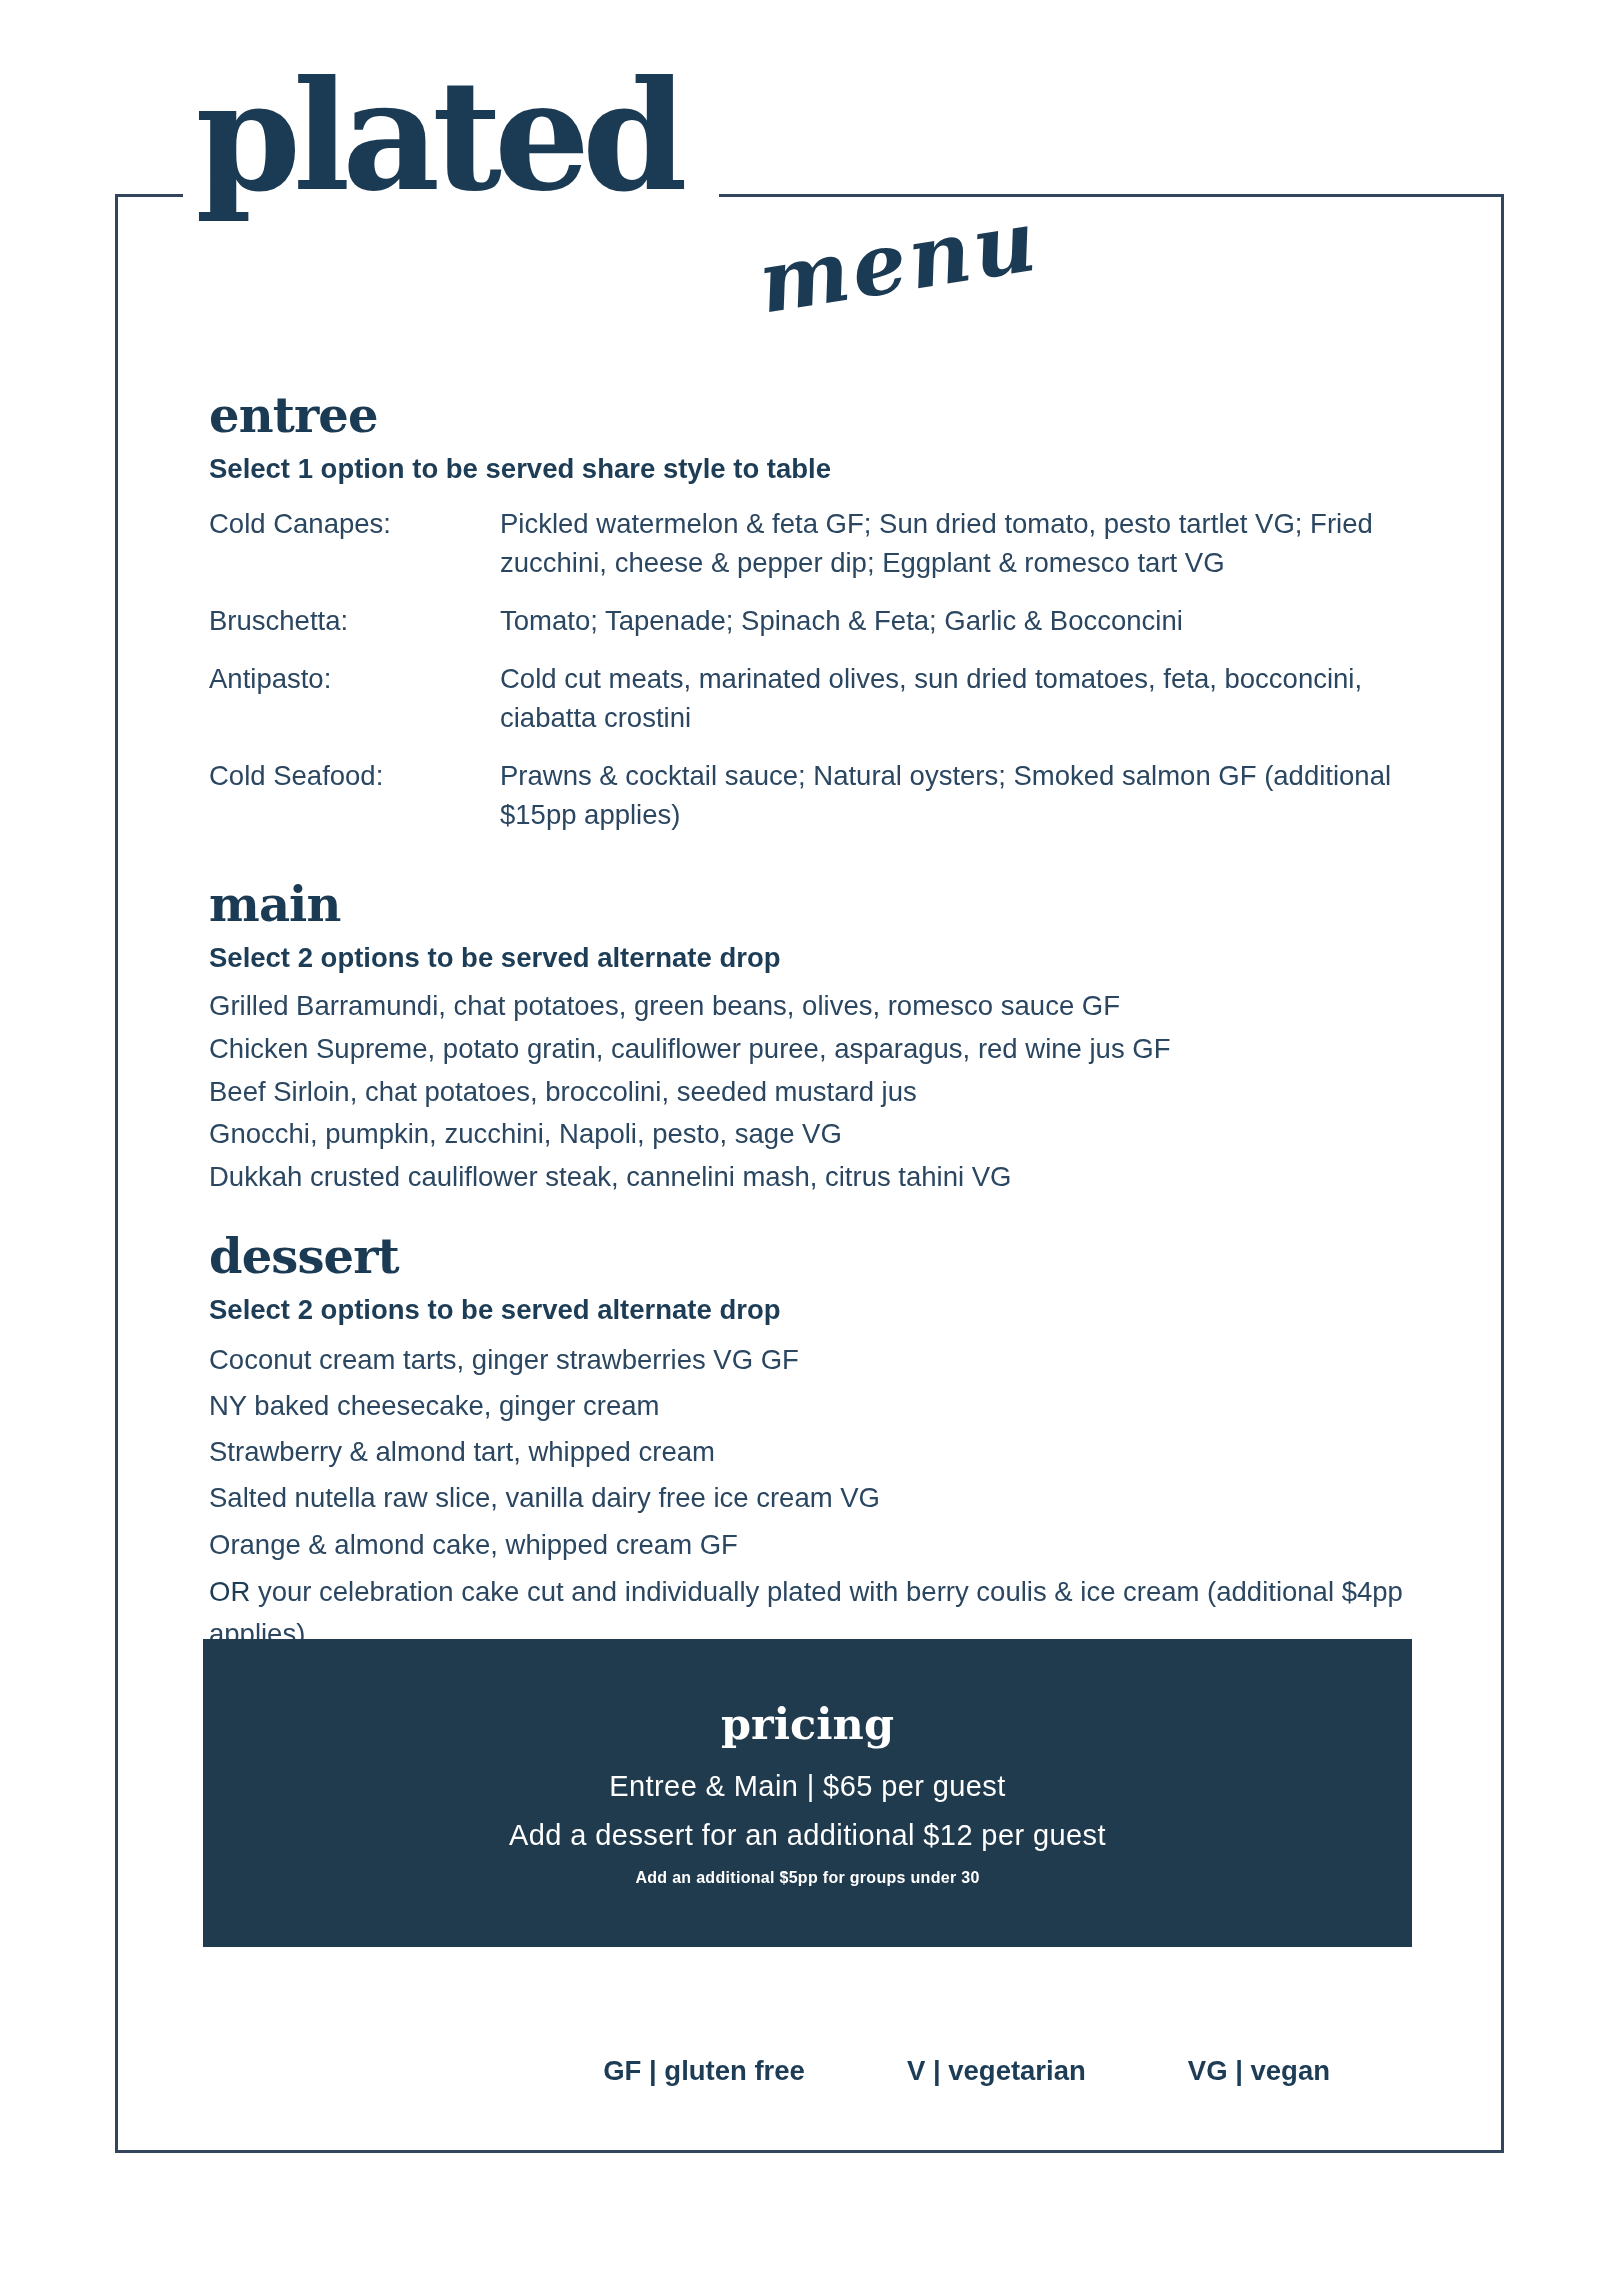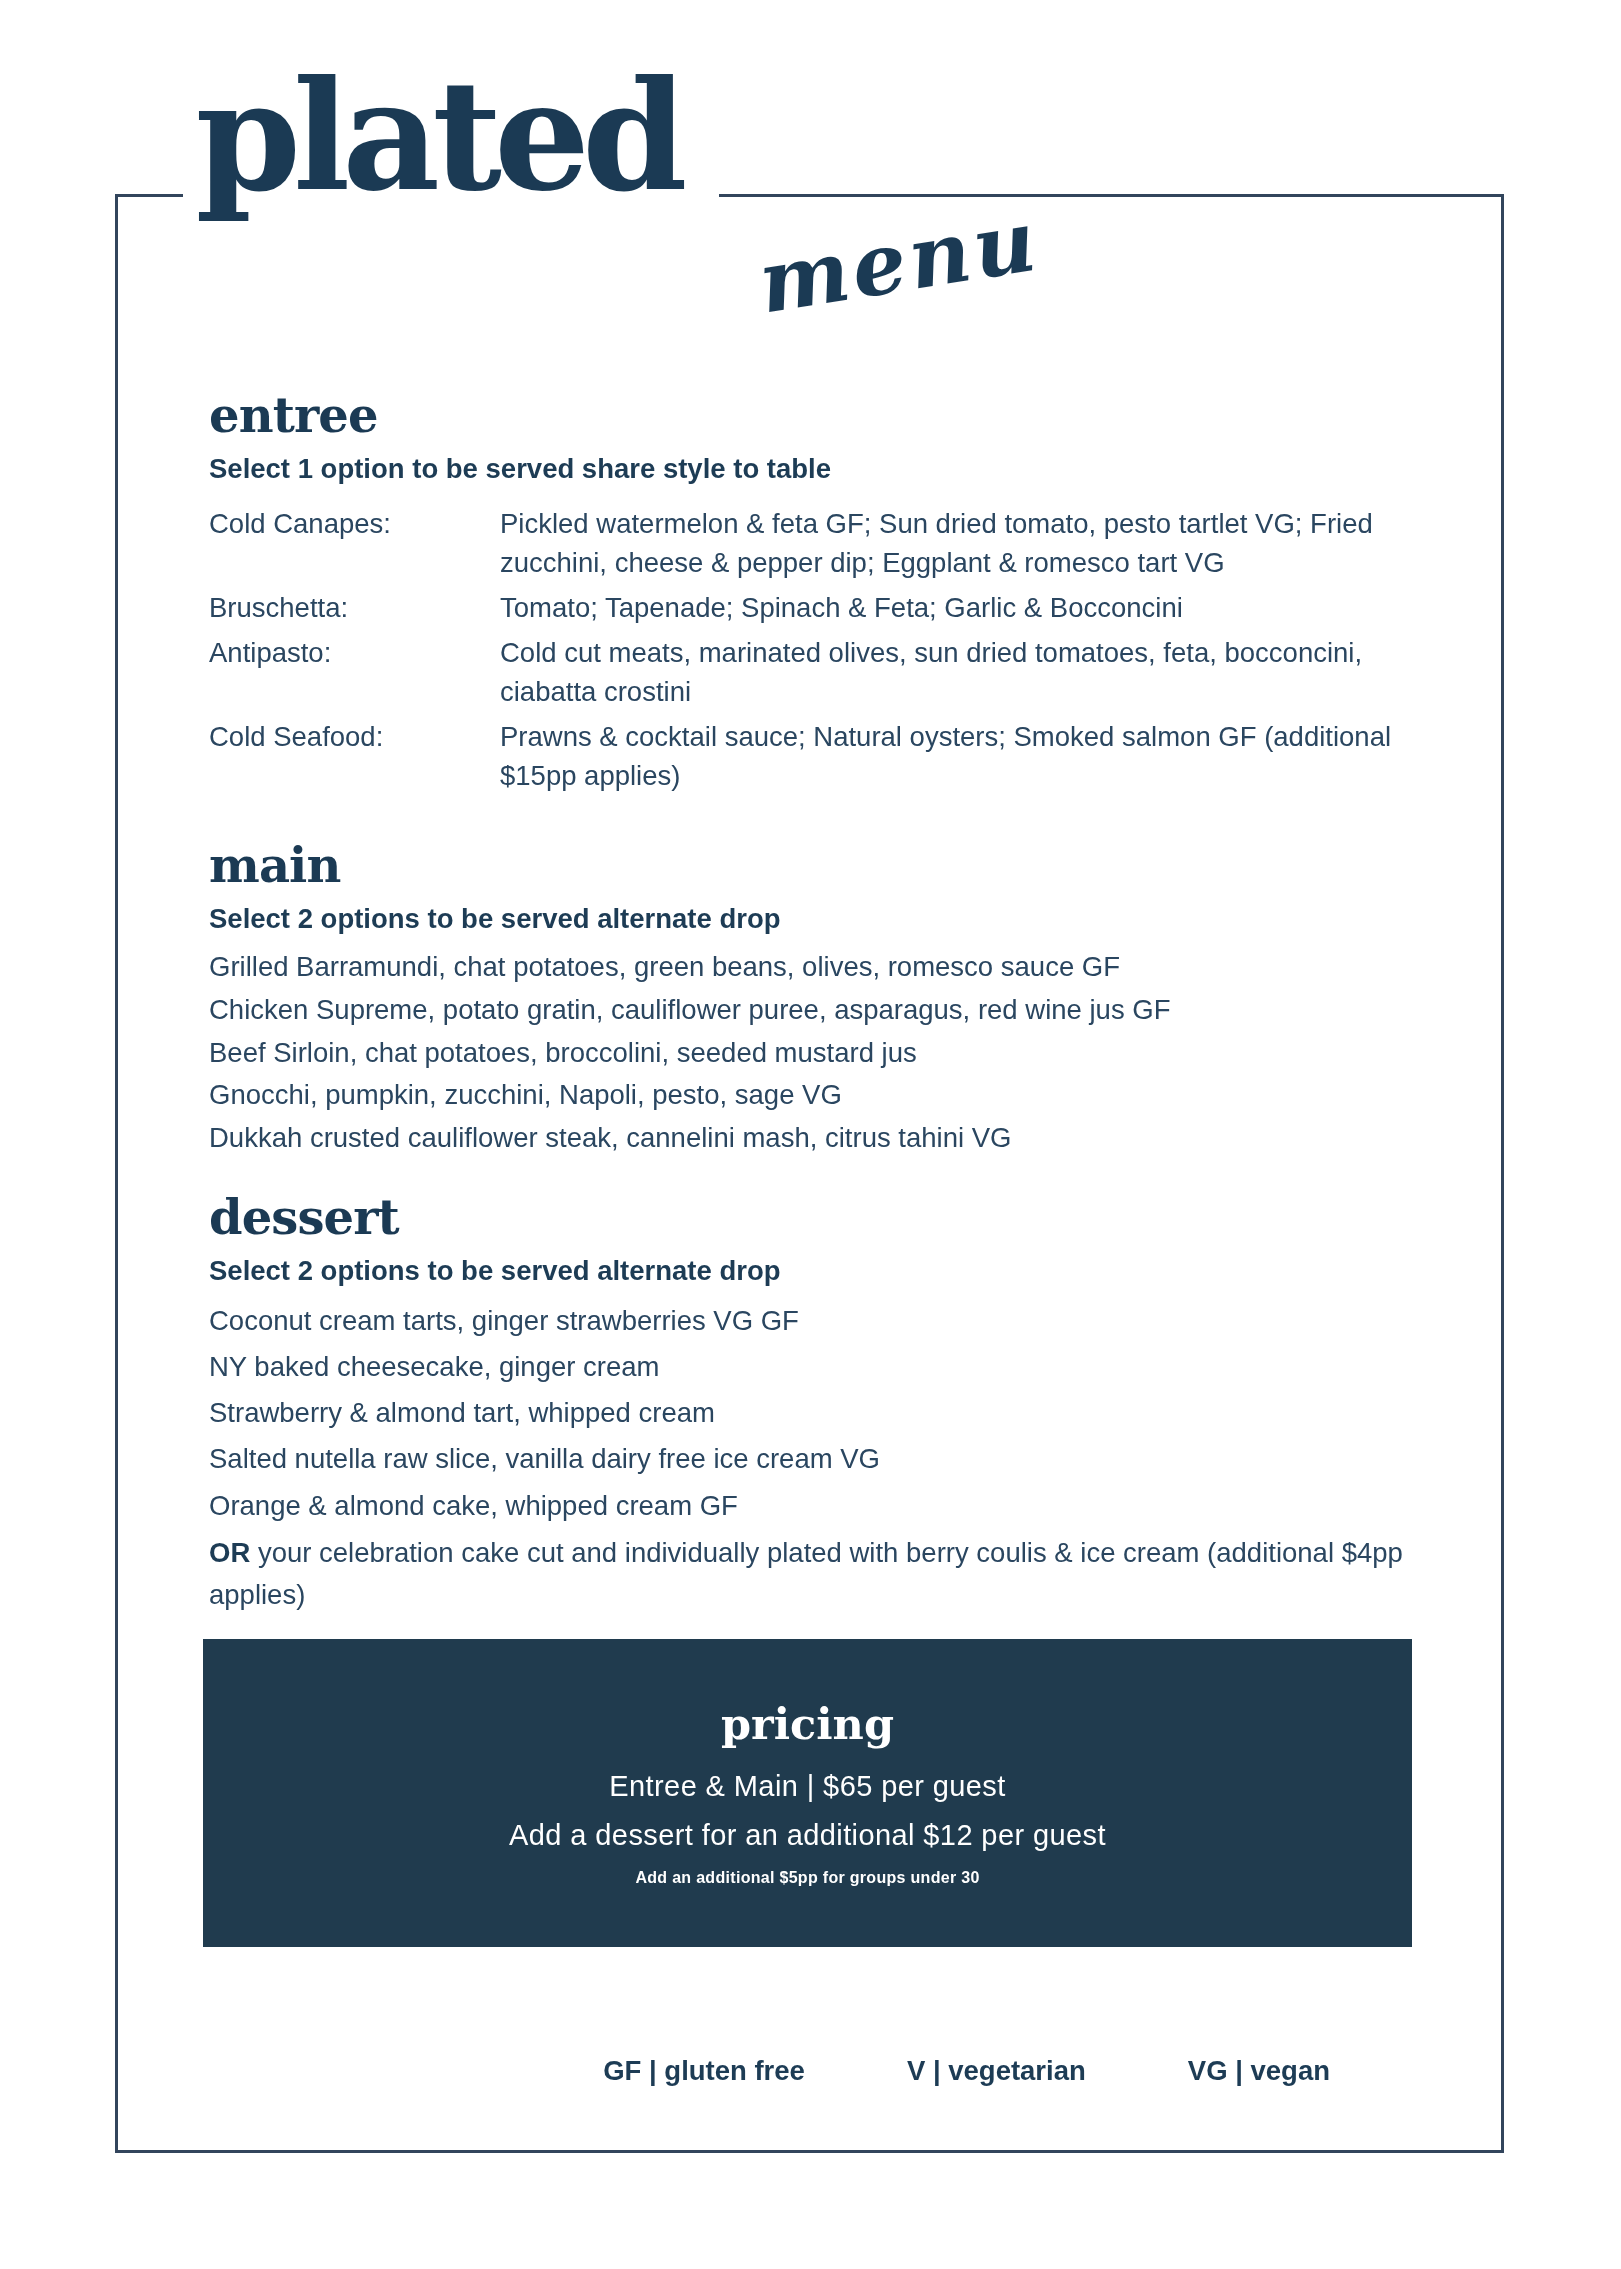--- a/index.html
+++ b/index.html
@@ -68,32 +68,32 @@
   .section-subtitle{
     font-weight:700;
     font-size:27.5px;
     line-height:1.25;
     color:var(--ink-strong);
     margin:0 0 17.7px 0;
   }
   .pairs{
     display:grid;
     grid-template-columns:291px 1fr;
-    row-gap:6px;
+    row-gap:19px;
     line-height:39px;
   }
   .pair-desc{max-width:900px;}
   .section-main{margin-top:43px;}
   .section-main .section-subtitle{margin-bottom:10.6px;}
   .section-dessert{margin-top:32px;}
   .section-dessert .section-subtitle{margin-bottom:12.4px;}
   .item{line-height:40px;margin-bottom:2.7px;}
   .section-dessert .item{margin-bottom:6.2px;}
   .or-line{line-height:42px;margin-top:1.8px;}
-  .or-line b{font-weight:700;color:var(--ink-strong);}
+  .or-line b{font-weight:400;color:var(--ink-strong);}
   .pricing{
     position:absolute;left:203px;top:1639px;
     width:1209px;height:308px;
     background:var(--panel);
     color:#ffffff;
     display:flex;flex-direction:column;
     align-items:center;justify-content:center;
     text-align:center;
     z-index:2;
   }

